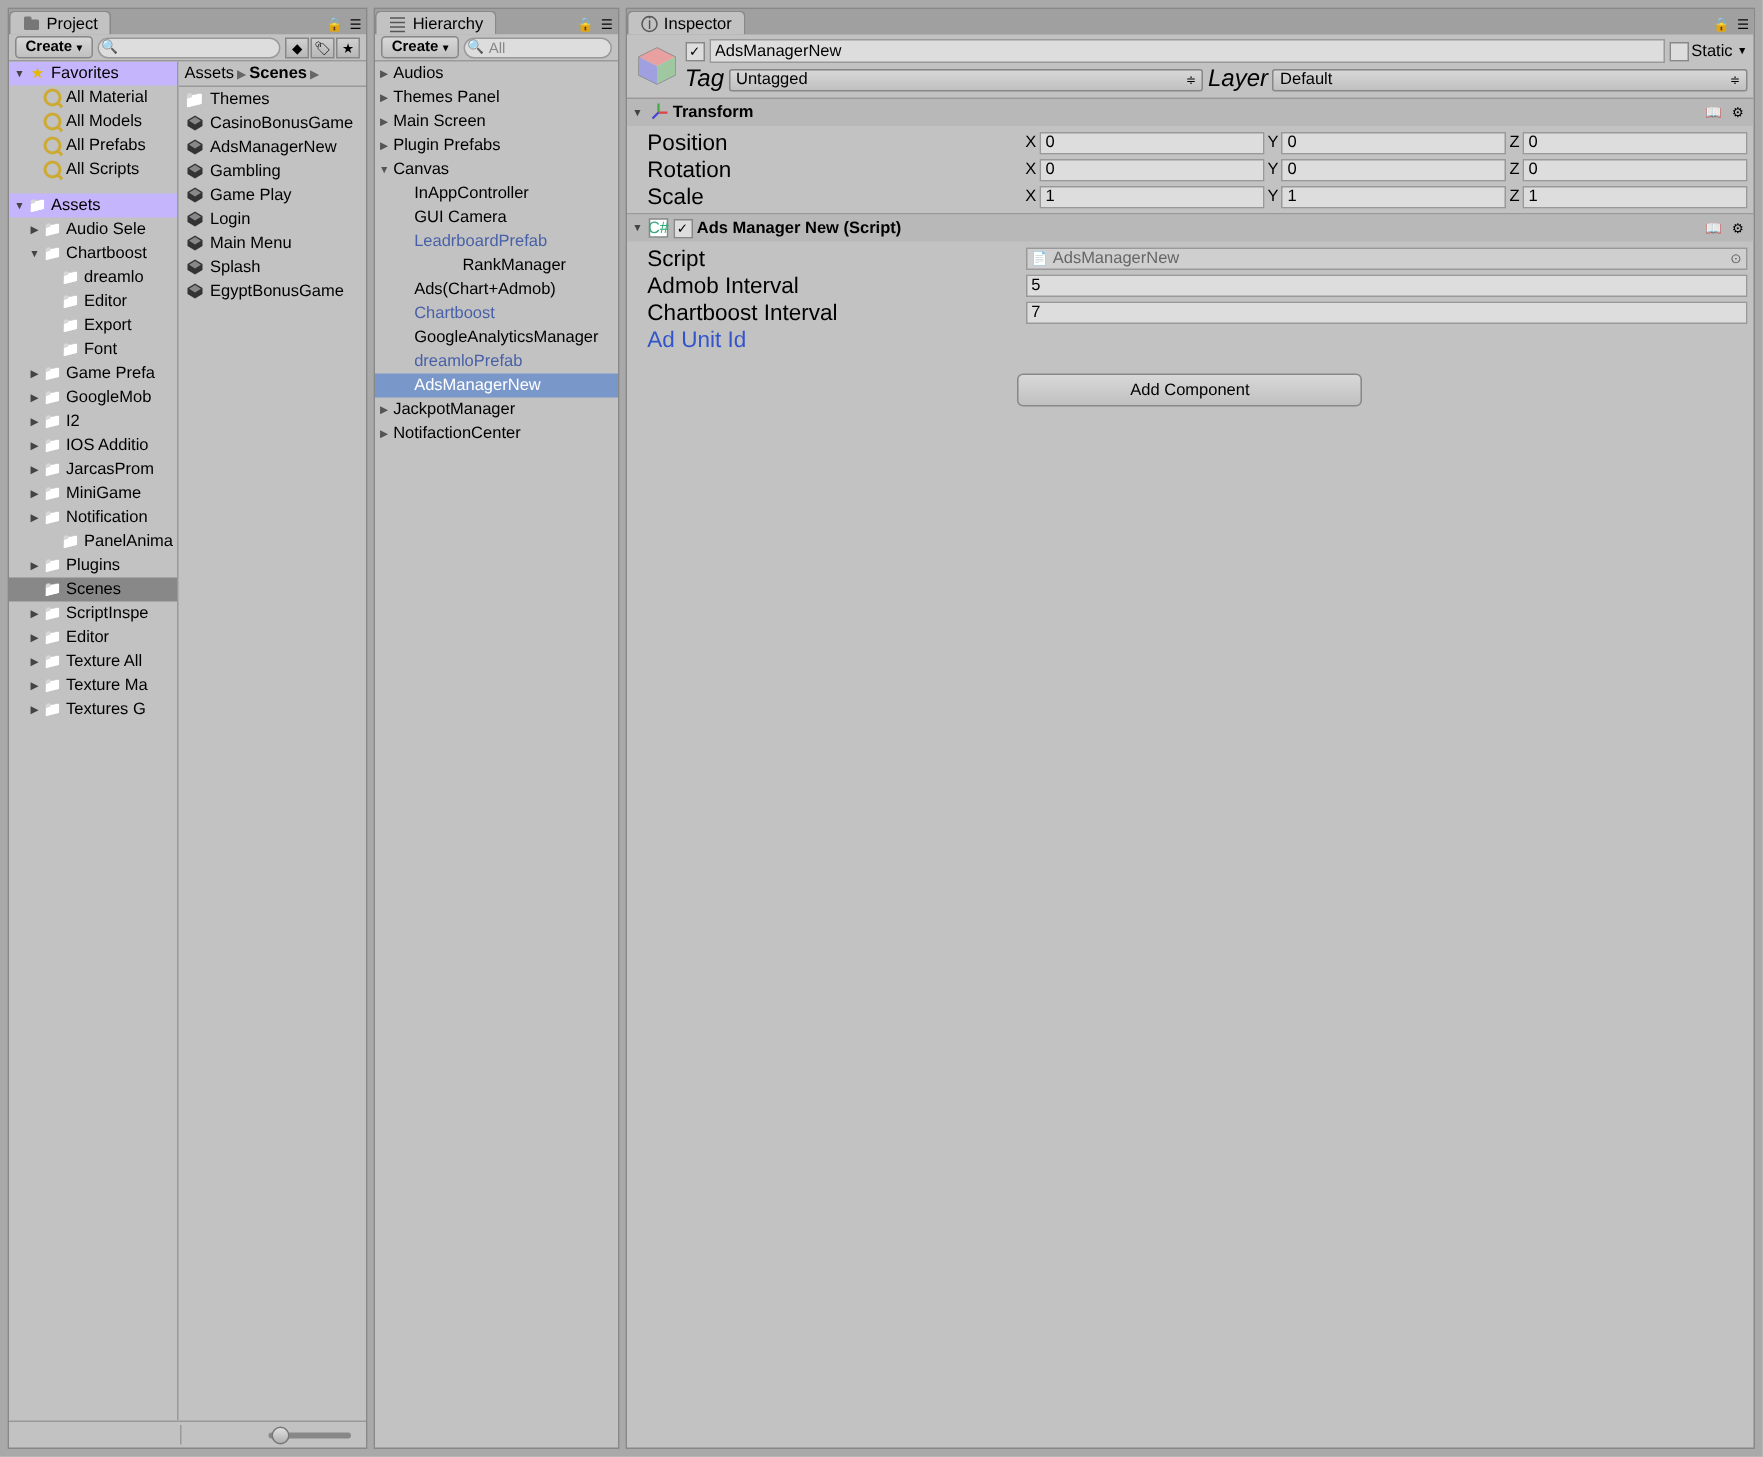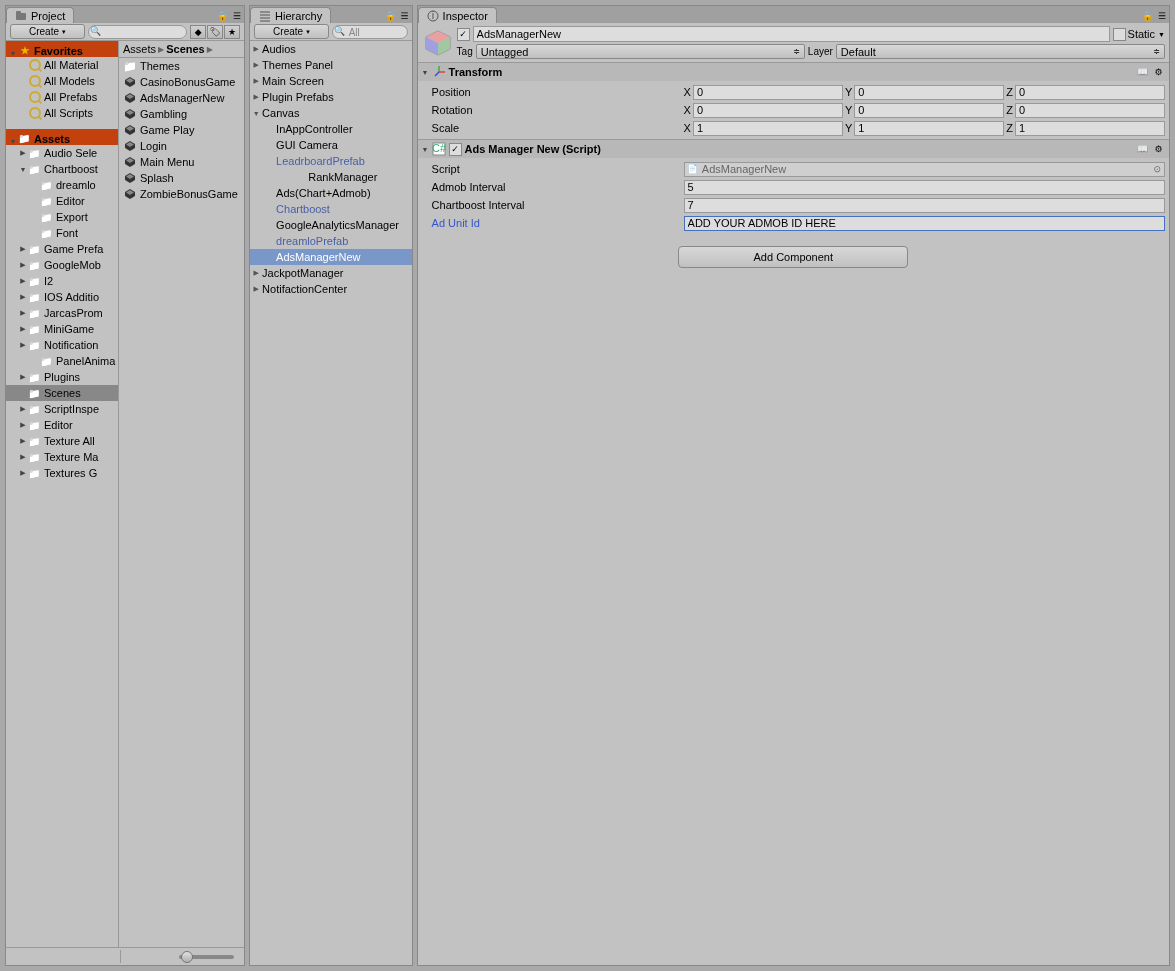--- a/index.html
+++ b/index.html
@@ -11,36 +11,36 @@
   .hierarchy-panel { width: 200px; }
   .inspector-panel { flex: 1; }
   
   .tab-bar { display: flex; background: #a0a0a0; height: 17px; align-items: flex-end; }
   .tab { background: #c2c2c2; border: 1px solid #888; border-bottom: none; border-radius: 4px 4px 0 0; padding: 1px 8px; display: flex; align-items: center; gap: 4px; height: 16px; }
   .tab-icon { width: 12px; height: 12px; display: inline-block; }
   .tab-spacer { flex: 1; }
   .tab-btn { width: 14px; height: 14px; font-size: 9px; display: flex; align-items: center; justify-content: center; }
   
   .toolbar { background: #c2c2c2; border-bottom: 1px solid #999; padding: 2px 4px; display: flex; align-items: center; gap: 3px; height: 18px; }
-  .create-btn { background: linear-gradient(#d8d8d8,#c0c0c0); border: 1px solid #888; border-radius: 3px; padding: 1px 18px; font-size: 10px; display: flex; align-items: center; gap: 3px; }
+  .create-btn { background: linear-gradient(#d8d8d8,#c0c0c0); border: 1px solid #888; border-radius: 3px; padding: 1px 6px; font-size: 10px; display: flex; align-items: center; gap: 3px; font-weight: bold; }
   .create-btn::after { content: "▾"; font-size: 7px; }
   .search-box { flex: 1; background: #ddd; border: 1px solid #999; border-radius: 8px; height: 14px; padding: 0 4px 0 16px; position: relative; }
   .search-box::before { content: "🔍"; position: absolute; left: 2px; top: 0; font-size: 9px; }
   .toolbar-icons { display: flex; gap: 1px; }
   .toolbar-icon { width: 16px; height: 14px; background: linear-gradient(#d0d0d0,#b8b8b8); border: 1px solid #888; display: flex; align-items: center; justify-content: center; font-size: 9px; }
   
   .breadcrumb { background: #c2c2c2; border-bottom: 1px solid #999; padding: 2px 4px; font-size: 11px; display: flex; align-items: center; gap: 2px; }
   .breadcrumb-sep { color: #666; font-size: 8px; }
   
   .project-body { display: flex; flex: 1; overflow: hidden; }
   .project-tree { width: 113px; border-right: 1px solid #999; overflow: hidden; }
   .project-content { flex: 1; overflow-y: auto; }
   
   .tree-item { display: flex; align-items: center; padding: 0 2px; height: 16px; white-space: nowrap; overflow: hidden; cursor: default; }
-  .tree-item.header { background: #c2410c; font-weight: bold; align-items: flex-end; }
+  .tree-item.header { background: #c4b5fd; font-weight: normal; }
   .tree-item.selected { background: #888; }
   .tree-arrow { width: 10px; font-size: 7px; color: #444; text-align: center; }
   .tree-arrow.open::before { content: "▼"; }
   .tree-arrow.closed::before { content: "▶"; }
   .tree-arrow.none::before { content: ""; }
   .tree-icon { width: 14px; height: 14px; display: inline-flex; align-items: center; justify-content: center; font-size: 10px; margin-right: 2px; }
   .folder-icon::before { content: "📁"; filter: grayscale(1) brightness(1.2); }
   .search-filter-icon { width: 12px; height: 12px; border: 2px solid #ccaa33; border-radius: 50%; position: relative; }
   .search-filter-icon::after { content: ""; position: absolute; width: 4px; height: 2px; background: #ccaa33; bottom: -2px; right: -3px; transform: rotate(45deg); }
   .star-icon::before { content: "★"; color: #e6b800; }
@@ -68,33 +68,33 @@
   .h-arrow.none::before { content: ""; }
   
   .inspector-body { flex: 1; overflow-y: auto; }
   .obj-header { display: flex; align-items: center; padding: 3px 4px; gap: 3px; }
   .obj-icon { width: 32px; height: 32px; }
   .obj-header-right { flex: 1; display: flex; flex-direction: column; gap: 2px; }
   .obj-name-row { display: flex; align-items: center; gap: 3px; }
   .obj-name-input { flex: 1; background: #ddd; border: 1px solid #999; padding: 1px 3px; height: 16px; }
   .static-check { display: flex; align-items: center; gap: 2px; }
   .tag-layer-row { display: flex; align-items: center; gap: 3px; }
-  .tag-layer-row label { font-size: 10px; }
+  .tag-layer-row label { font-size: 16px; font-style: italic; }
   .dropdown { flex: 1; background: linear-gradient(#d8d8d8,#c0c0c0); border: 1px solid #888; border-radius: 2px; padding: 0 4px; height: 15px; display: flex; align-items: center; justify-content: space-between; font-size: 10px; }
   .dropdown::after { content: "≑"; font-size: 8px; }
   
   .component { border-top: 1px solid #999; }
   .comp-header { display: flex; align-items: center; padding: 2px 4px; gap: 3px; background: #b8b8b8; }
   .comp-arrow { font-size: 7px; color: #444; }
   .comp-icon { width: 14px; height: 14px; display: inline-flex; align-items: center; justify-content: center; }
   .comp-title { flex: 1; font-weight: bold; font-size: 11px; }
   .comp-btn { width: 13px; height: 13px; font-size: 9px; display: flex; align-items: center; justify-content: center; }
   .comp-body { padding: 2px 4px; }
   .prop-row { display: flex; align-items: center; height: 18px; gap: 4px; }
-  .prop-label { width: 258px; padding-left: 10px; font-size: 11px; }
+  .prop-label { width: 258px; padding-left: 10px; font-size: 15px; }
   .prop-label.blue { color: #3355cc; }
   .prop-vec { flex: 1; display: flex; gap: 2px; }
   .vec-field { flex: 1; display: flex; align-items: center; gap: 2px; }
   .vec-label { font-size: 11px; }
   .num-input { flex: 1; background: #ddd; border: 1px solid #999; padding: 1px 3px; height: 15px; font-size: 11px; }
   .num-input.highlighted { border: 1px solid #4870c0; }
   .obj-field { flex: 1; background: #cfcfcf; border: 1px solid #999; padding: 1px 3px; height: 15px; font-size: 11px; display: flex; align-items: center; gap: 3px; color: #666; }
   .obj-field::after { content: "⊙"; margin-left: auto; font-size: 9px; }
   
   .add-comp-btn { display: block; margin: 12px auto; width: 230px; background: linear-gradient(#d8d8d8,#c0c0c0); border: 1px solid #888; border-radius: 4px; padding: 4px; text-align: center; font-size: 11px; }
@@ -359,21 +359,21 @@
               </span>
               <span>Splash</span>
             </div>
             <div class="content-item">
               <span class="content-icon">
                 <svg class="unity-icon" viewBox="0 0 12 12">
                   <polygon points="6,1 11,4 11,8 6,11 1,8 1,4" fill="#333"></polygon>
                   <polygon points="6,2 10,4.5 6,7 2,4.5" fill="#888"></polygon>
                 </svg>
               </span>
-              <span>ZombieBonusGame</span>
+              <span>EgyptBonusGame</span>
             </div>
           </div>
       </div>
     </div>
     <div class="project-footer">
       <div class="breadcrumb-area"></div>
       <div class="slider-area">
         <div class="slider">
             <div class="slider-thumb"></div>
           </div>
@@ -615,21 +615,20 @@
               <div class="prop-row">
                 <span class="prop-label">Admob Interval</span>
                 <input class="num-input" value="5" style="">
               </div>
               <div class="prop-row">
                 <span class="prop-label">Chartboost Interval</span>
                 <input class="num-input" value="7" style="">
               </div>
               <div class="prop-row">
                 <span class="prop-label blue">Ad Unit Id</span>
-                <input class="num-input highlighted" value="ADD YOUR ADMOB ID HERE" style="">
               </div>
             </div>
         </div>
       </div>
 
       <button class="add-comp-btn">Add Component</button>
     </div>
   </div>
 </div>
 

